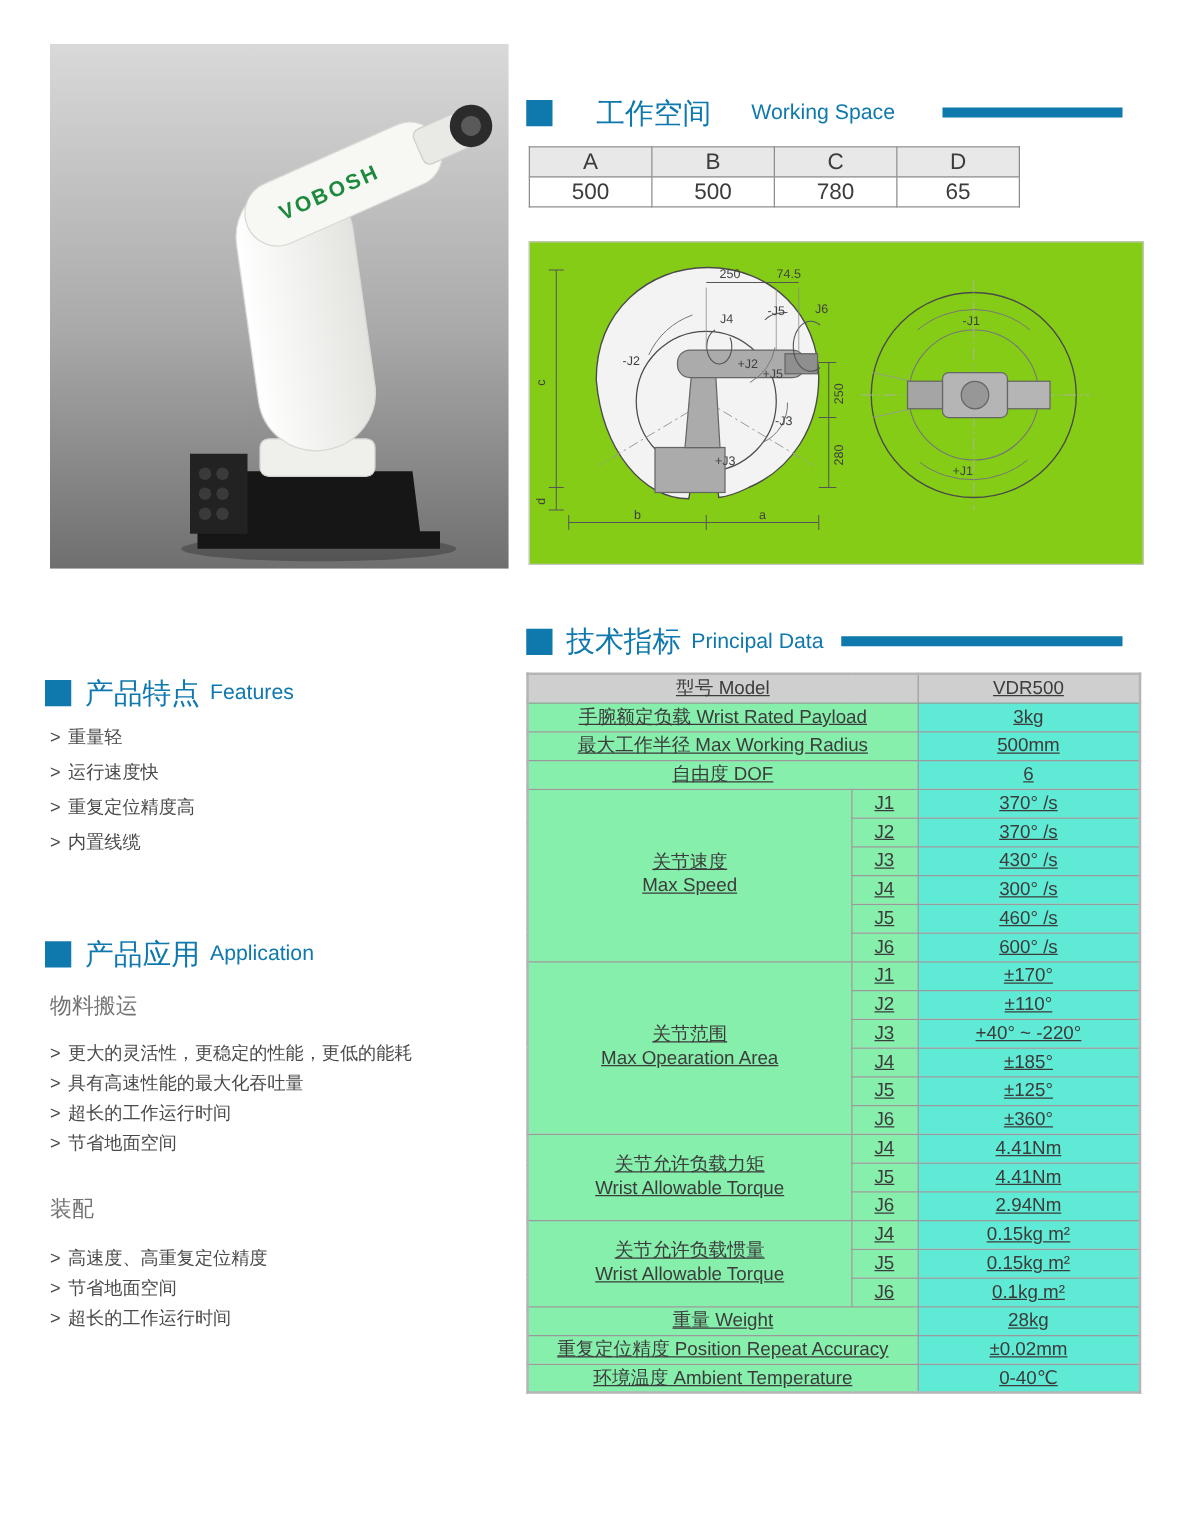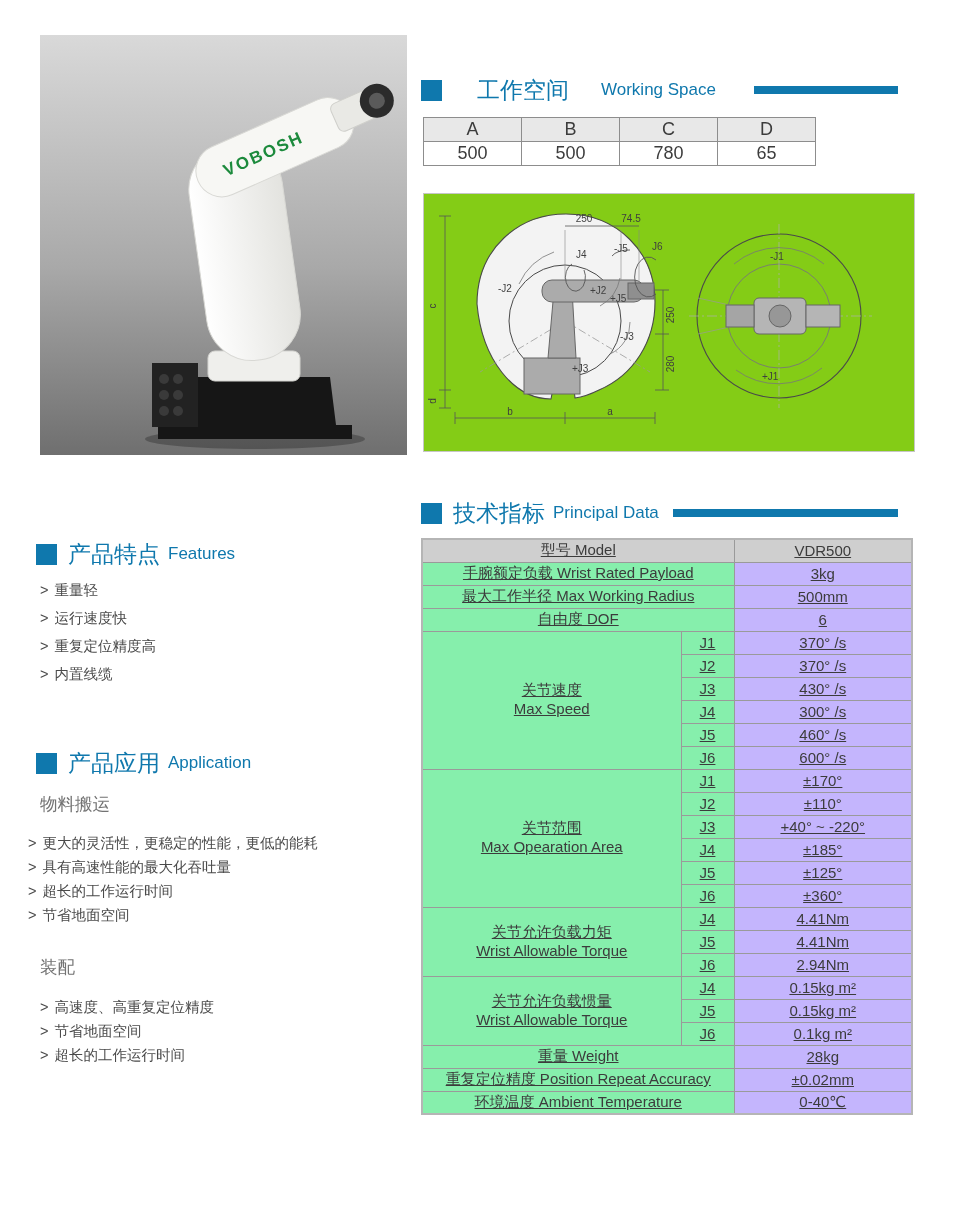--- a/index.html
+++ b/index.html
@@ -41,21 +41,21 @@
   .bullet { margin-right:6px; color:#4a4a4a; }
   .subhead { position:absolute; font-size:17.5px; color:#737373; }
 
   
   .pd-table { position:absolute; left:421px; top:538px; width:490px;
     border-collapse:collapse; table-layout:fixed; border:2px solid #b5b5b5; }
   .pd-table td { border:1px solid #9a9a9a; height:23px; padding:0 4px;
     text-align:center; font-size:15px; color:#3c3c3c;text-decoration:underline; }
   .pd-table .model td { background:#cfcfcf; }
   .pd-table .lab, .pd-table .glab, .pd-table .jcell { background:#86efac;margin-left:21px; }
-  .pd-table .vcell { background:#c4b5fd; }
+  .pd-table .vcell { background:#5eead4; }
   .pd-table .glab div { line-height:1.25; }
 </style>
 </head>
 <body>
 
 <div class="photo">
   <svg width="367" height="420" viewBox="0 0 367 420">
     <defs>
       <linearGradient id="bg" x1="0" y1="0" x2="0" y2="1">
         <stop offset="0" stop-color="#d9d9d9"></stop>
@@ -203,21 +203,21 @@
   <span class="li"><span class="bullet">&gt;</span><span>重复定位精度高</span></span>
   <span class="li"><span class="bullet">&gt;</span><span>内置线缆</span></span>
 </div>
 
 <div class="sec-head" style="left:36px; top:747px;">
   <span class="sec-sq"></span>
   <span class="sec-zh">产品应用</span>
   <span class="sec-en">Application</span>
 </div>
 <div class="subhead" style="left:40px; top:792px;">物料搬运</div>
-<div class="list" style="left:28px; top:831px; line-height:24px;">
+<div class="list" style="left:40px; top:831px; line-height:24px;">
   <span class="li"><span class="bullet">&gt;</span><span>更大的灵活性，更稳定的性能，更低的能耗</span></span>
   <span class="li"><span class="bullet">&gt;</span><span>具有高速性能的最大化吞吐量</span></span>
   <span class="li"><span class="bullet">&gt;</span><span>超长的工作运行时间</span></span>
   <span class="li"><span class="bullet">&gt;</span><span>节省地面空间</span></span>
 </div>
 <div class="subhead" style="left:40px; top:955px;">装配</div>
 <div class="list" style="left:40px; top:995px; line-height:24px;">
   <span class="li"><span class="bullet">&gt;</span><span>高速度、高重复定位精度</span></span>
   <span class="li"><span class="bullet">&gt;</span><span>节省地面空间</span></span>
   <span class="li"><span class="bullet">&gt;</span><span>超长的工作运行时间</span></span>

